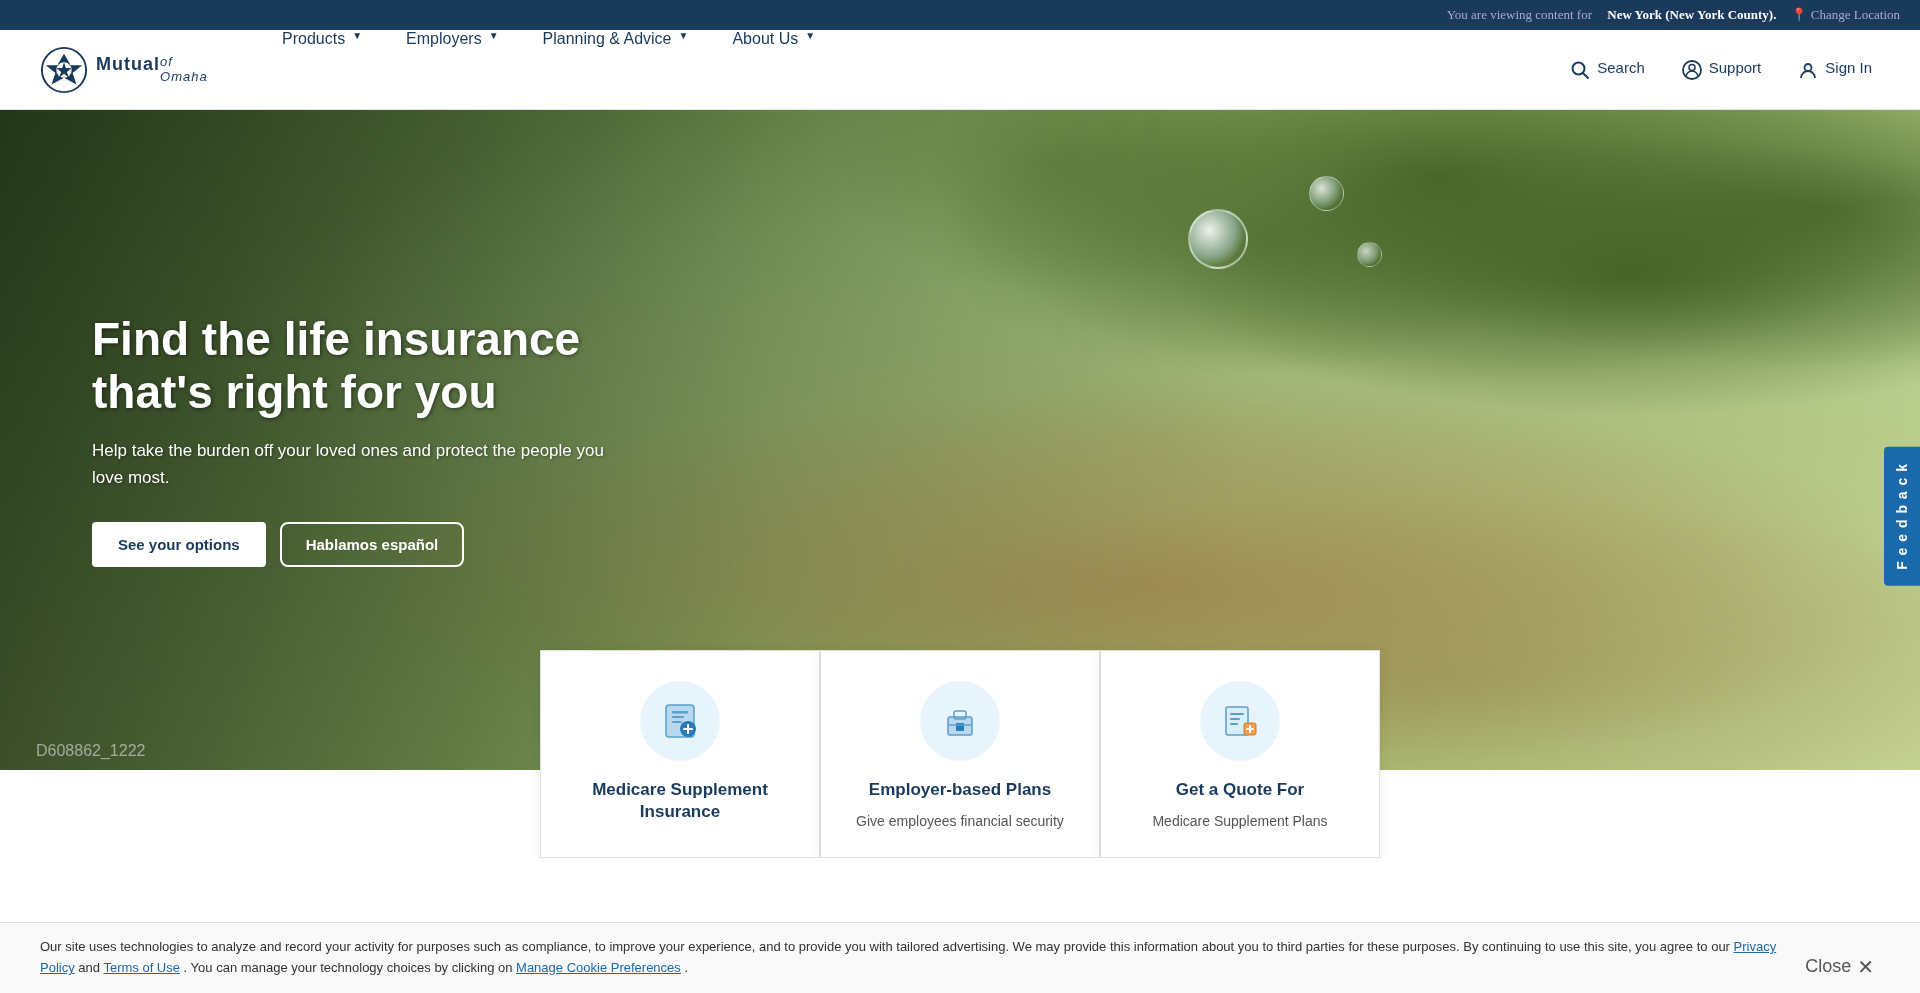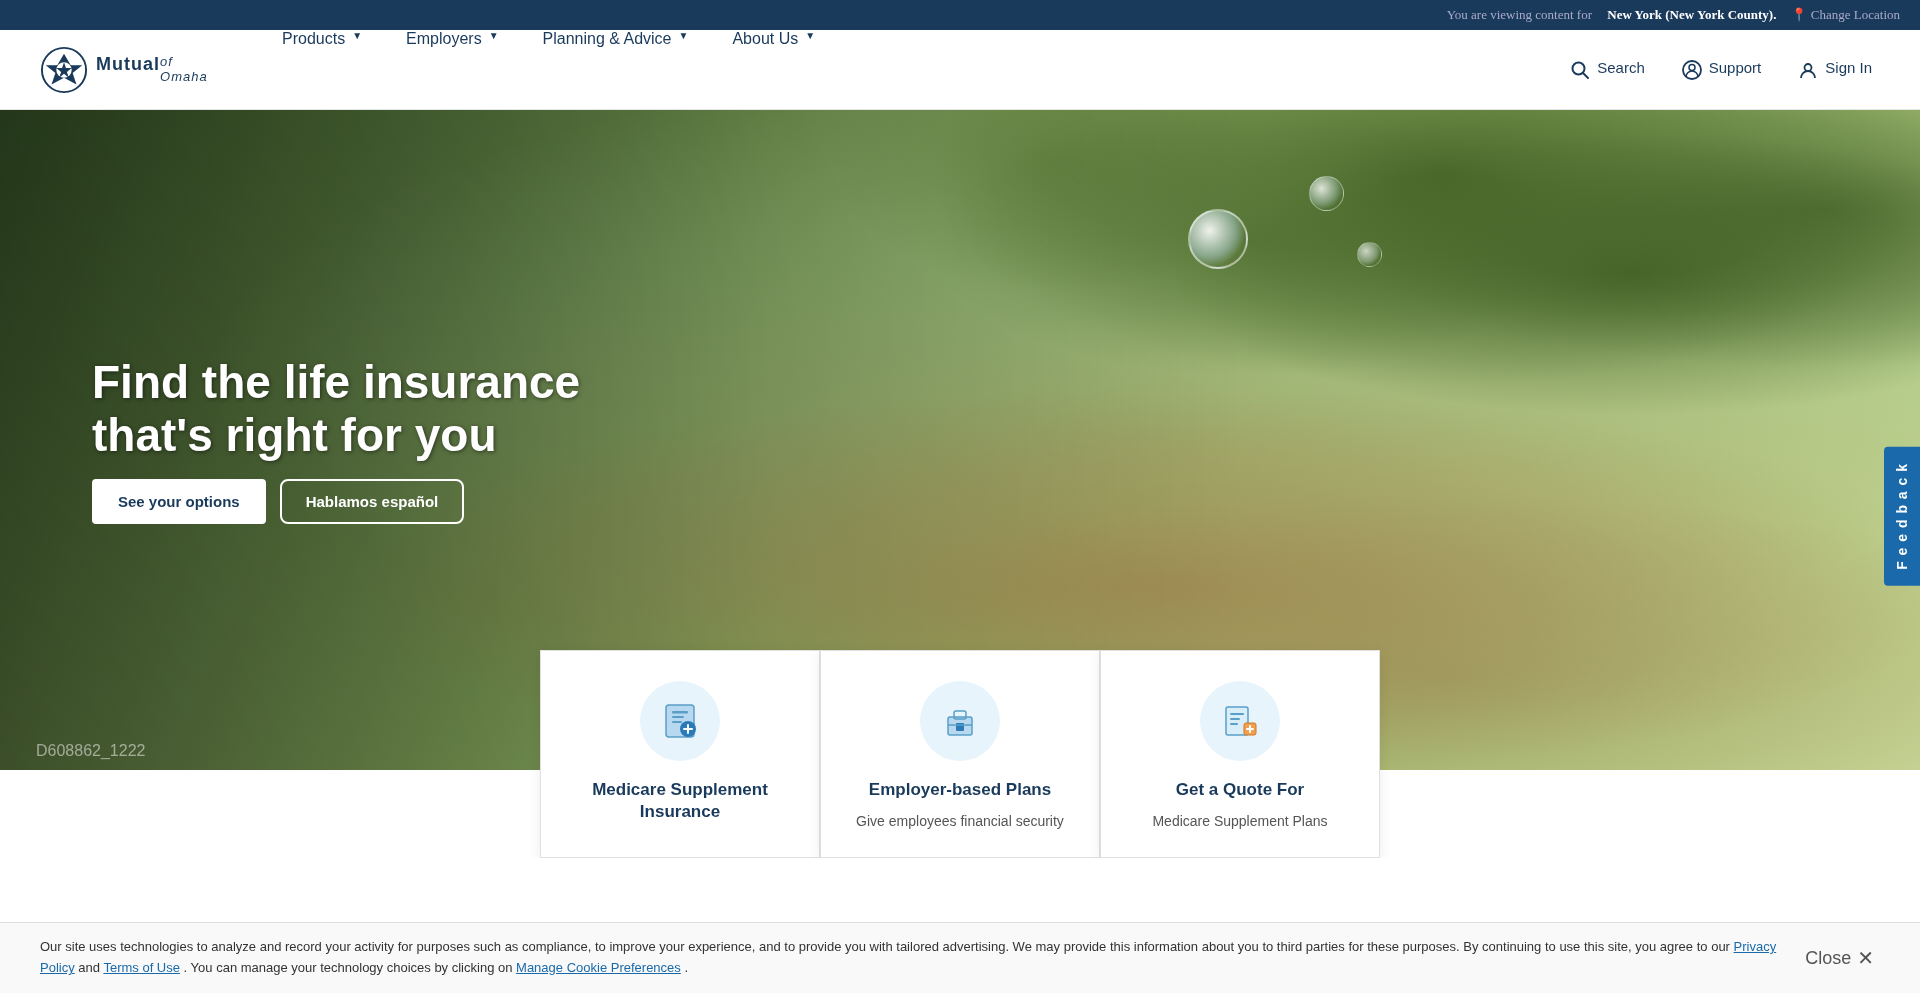--- a/index.html
+++ b/index.html
@@ -257,21 +257,21 @@
       background: #f9f9f9;
       border-top: 1px solid #ddd;
       padding: 14px 40px;
       z-index: 1000;
       font-size: 13px;
       color: #333;
       line-height: 1.6;
     }
     .cookie-top {
       display: flex;
-      align-items: center;
+      align-items: flex-end;
       justify-content: space-between;
       gap: 11px;
     }
     .cookie-text { flex: 1; }
     .cookie-close {
       background: none;
       border: none;
       cursor: pointer;
       font-size: 18px;
       color: #555;
@@ -421,20 +421,21 @@
 
     <div style="position:absolute;top:15%;right:35%;width:60px;height:60px;border-radius:50%;background:radial-gradient(circle at 35% 35%, rgba(255,255,255,0.9) 0%, rgba(200,230,255,0.4) 50%, transparent 70%);border:2px solid rgba(255,255,255,0.5);z-index:5;"></div>
     <div style="position:absolute;top:10%;right:30%;width:35px;height:35px;border-radius:50%;background:radial-gradient(circle at 35% 35%, rgba(255,255,255,0.8) 0%, rgba(210,240,255,0.3) 50%, transparent 70%);border:1px solid rgba(255,255,255,0.4);z-index:5;"></div>
     <div style="position:absolute;top:20%;right:28%;width:25px;height:25px;border-radius:50%;background:radial-gradient(circle at 35% 35%, rgba(255,255,255,0.7) 0%, rgba(230,245,255,0.3) 50%, transparent 70%);border:1px solid rgba(255,255,255,0.3);z-index:5;"></div>
 
     <div style="position:absolute;inset:0;background:linear-gradient(to right, rgba(0,0,0,0.4) 0%, rgba(0,0,0,0.1) 40%, transparent 65%);z-index:3;"></div>
   </div>
 
   <div class="hero-content">
     <h1 class="hero-title">Find the life insurance that's right for you</h1>
+    <p class="hero-subtitle">Help take the burden off your loved ones and protect the people you love most.</p>
     <div class="hero-buttons">
       <a class="btn-primary" href="#">See your options</a>
       <a class="btn-secondary" href="#">Hablamos español</a>
     </div>
   </div>
 
   <div class="hero-image-id">D608862_1222</div>
 </section>
 
 <section class="cards-section">

